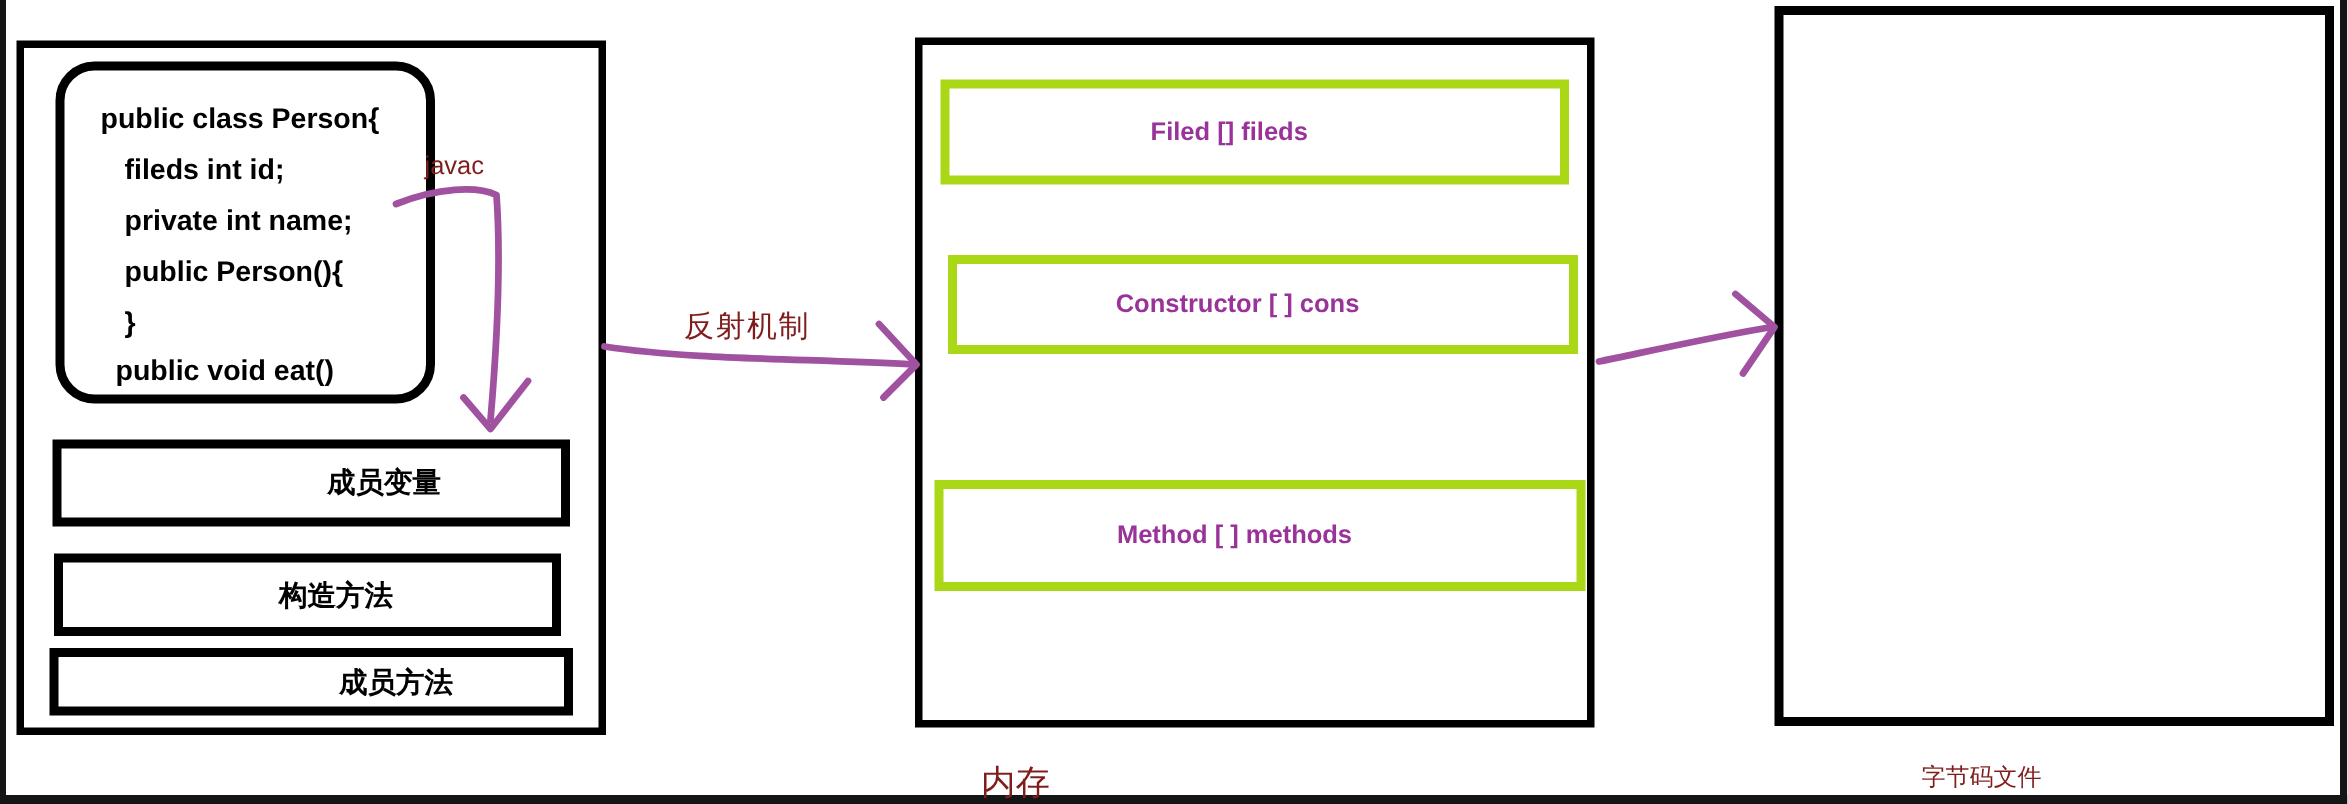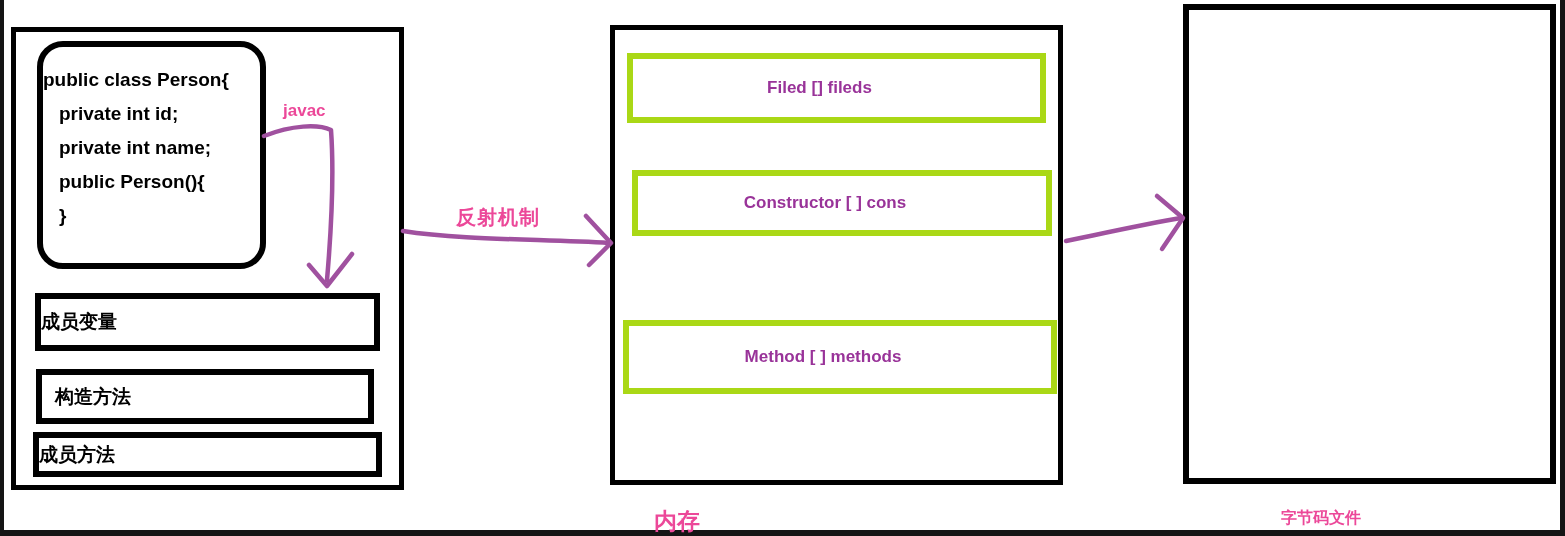--- a/index.html
+++ b/index.html
@@ -21,38 +21,38 @@
   .left-box {
     position: absolute; left: 11px; top: 27px;
     width: 383px; height: 453px;
     border: 5px solid #000; background: #fff;
   }
   .code-box {
     position: absolute; left: 37px; top: 41px;
     width: 217px; height: 200px;
     border: 6px solid #000; border-radius: 26px;
     background: #fff; overflow: hidden;
-    padding-top: 16px; 
+    padding-top: 16px; padding-left: 24px;
     box-sizing: content-box;
   }
   .code-line {
     font-size: 19px; font-weight: bold; color: #000;
     line-height: 34px; white-space: nowrap;
   }
   .code-line.indent { padding-left: 16px; }
   .code-line.last { padding-left: 10px; line-height: 30px; }
 
   .colon-mark {
     position: absolute; left: 56px; top: 291px;
     color: #c9201d; font-size: 16px; font-weight: bold; line-height: 16px;
   }
 
   .member-box {
     position: absolute; border: 6px solid #000; background: #fff;
-    display: flex; align-items: center; justify-content: flex-start;
+    display: flex; align-items: center; justify-content: flex-end;
     font-size: 19px; font-weight: bold; color: #000;
     box-sizing: border-box;
   }
   .member-box.m1 { left: 35px; top: 293px; width: 345px; height: 58px; padding-right: 80px; }
   .member-box.m2 { left: 36px; top: 369px; width: 338px; height: 55px; padding-right: 106px; padding-left: 13px; }
   .member-box.m3 { left: 33px; top: 432px; width: 349px; height: 45px; padding-right: 74px; }
 
   
   .mid-box {
     position: absolute; left: 610px; top: 25px;
@@ -70,21 +70,21 @@
   .green-box.g3 { left: 623px; top: 320px; width: 434px; height: 74px; }
 
   
   .right-box {
     position: absolute; left: 1183px; top: 4px;
     width: 373px; height: 480px;
     border: 6px solid #000; background: #fff; box-sizing: border-box;
   }
 
   
-  .red-note { position: absolute; color: #ec4899; font-weight: bold; white-space: nowrap; }
+  .red-note { position: absolute; color: #7f1d1d; font-weight: normal; white-space: nowrap; }
   .javac-label     { left: 283px; top: 101px; font-size: 17px; }
   .reflect-label   { left: 456px; top: 204px; font-size: 20px; letter-spacing: 1px; }
   .caption-left    { left: 55px;  top: 506px; font-size: 17px; }
   .caption-mid     { left: 654px; top: 506px; font-size: 23px; }
   .caption-right   { left: 1281px; top: 508px; font-size: 16px; }
 
   
   .arrow-layer {
     position: absolute; left: 0; top: 0; width: 1565px; height: 536px;
     pointer-events: none;
@@ -100,24 +100,25 @@
 <div class="canvas">
 
   <div class="edge edge-left"></div>
   <div class="edge edge-right"></div>
   <div class="edge edge-bottom"></div>
 
   <div class="left-box"></div>
 
   <div class="code-box">
     <div class="code-line">public class Person{</div>
-    <div class="code-line indent">private int id;</div>
+    <div class="code-line indent">fileds int id;</div>
     <div class="code-line indent">private int name;</div>
     <div class="code-line indent">public Person(){</div>
     <div class="code-line indent">}</div>
+    <div class="code-line last">public void eat()</div>
   </div>
 
   <div class="colon-mark">:</div>
 
   <div class="member-box m1">
     <span>成员变量</span>
   </div>
   <div class="member-box m2">
     <span>构造方法</span>
   </div>

